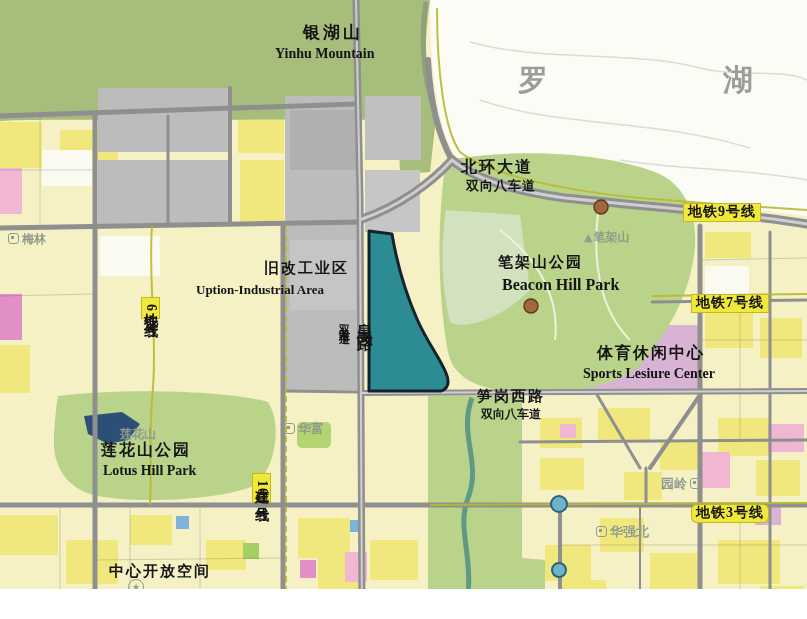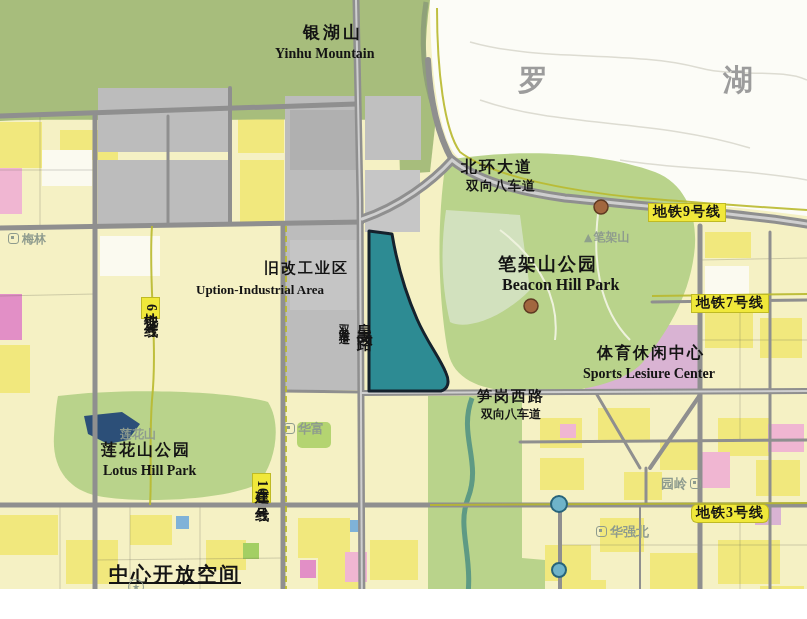--- a/index.html
+++ b/index.html
@@ -212,25 +212,25 @@
   </svg>
 
   <div class="label" style="left:303px;top:24px;font-size:17px;letter-spacing:3px;">银湖山</div>
   <div class="label" style="left:275px;top:47px;font-size:14px;">Yinhu Mountain</div>
 
   <div class="label district" style="left:518px;top:64px;">罗湖</div>
 
   <div class="label" style="left:461px;top:159px;font-size:16px;letter-spacing:2px;">北环大道</div>
   <div class="label" style="left:466px;top:179px;font-size:13px;letter-spacing:1px;">双向八车道</div>
 
-  <div class="label metro-label" style="left:648px;top:203px;">地铁9号线</div>
+  <div class="label metro-label" style="left:683px;top:203px;">地铁9号线</div>
 
   <div class="label faint" style="left:584px;top:231px;font-size:12px;"><span class="peak">▲</span><span>笔架山</span></div>
 
-  <div class="label" style="left:498px;top:255px;font-size:18px;letter-spacing:2px;">笔架山公园</div>
+  <div class="label" style="left:498px;top:255px;font-size:15px;letter-spacing:2px;">笔架山公园</div>
   <div class="label" style="left:502px;top:277px;font-size:16px;">Beacon Hill Park</div>
 
   <div class="label" style="left:264px;top:261px;font-size:15px;letter-spacing:2px;">旧改工业区</div>
   <div class="label" style="left:196px;top:283px;font-size:13px;">Uption-Industrial Area</div>
 
   <div class="label metro-label" style="left:691px;top:294px;">地铁7号线</div>
 
   <div class="label metro-label vertical" style="left:141px;top:297px;">地铁6号线</div>
 
   <div class="label vertical" style="left:356px;top:310px;font-size:16px;letter-spacing:6px;">皇岗路</div>
@@ -243,21 +243,21 @@
   <div class="label" style="left:481px;top:408px;font-size:12px;">双向八车道</div>
 
   <div class="label faint" style="left:120px;top:428px;font-size:12px;">莲花山</div>
   <div class="label" style="left:101px;top:442px;font-size:16px;letter-spacing:2px;">莲花山公园</div>
   <div class="label" style="left:103px;top:464px;font-size:14px;">Lotus Hill Park</div>
 
   <div class="label metro-label vertical" style="left:252px;top:473px;">在建10号线</div>
 
   <div class="label metro-label" style="left:691px;top:504px;border-radius:6px;">地铁3号线</div>
 
-  <div class="label" style="left:109px;top:564px;font-size:20px;letter-spacing:2px;text-decoration:underline;">中心开放空间</div>
+  <div class="label" style="left:109px;top:564px;font-size:15px;letter-spacing:2px;">中心开放空间</div>
   <div class="label" style="left:111px;top:587px;font-size:13px;">Center Open Space</div>
 
 
   <div class="label faint" style="left:8px;top:221px;font-size:12px;margin-top:12px;"><span class="sticon"></span><span>梅林</span></div>
 
   <div class="label faint" style="left:276px;top:422px;font-size:13px;margin-left:8px;"><span class="sticon"></span><span>华富</span></div>
 
   <div class="label faint" style="left:566px;top:525px;font-size:13px;margin-left:30px;"><span class="sticon"></span><span>华强北</span></div>
 
   <div class="label faint" style="left:661px;top:477px;font-size:13px;"><span>园岭</span><span class="sticon after"></span></div>

